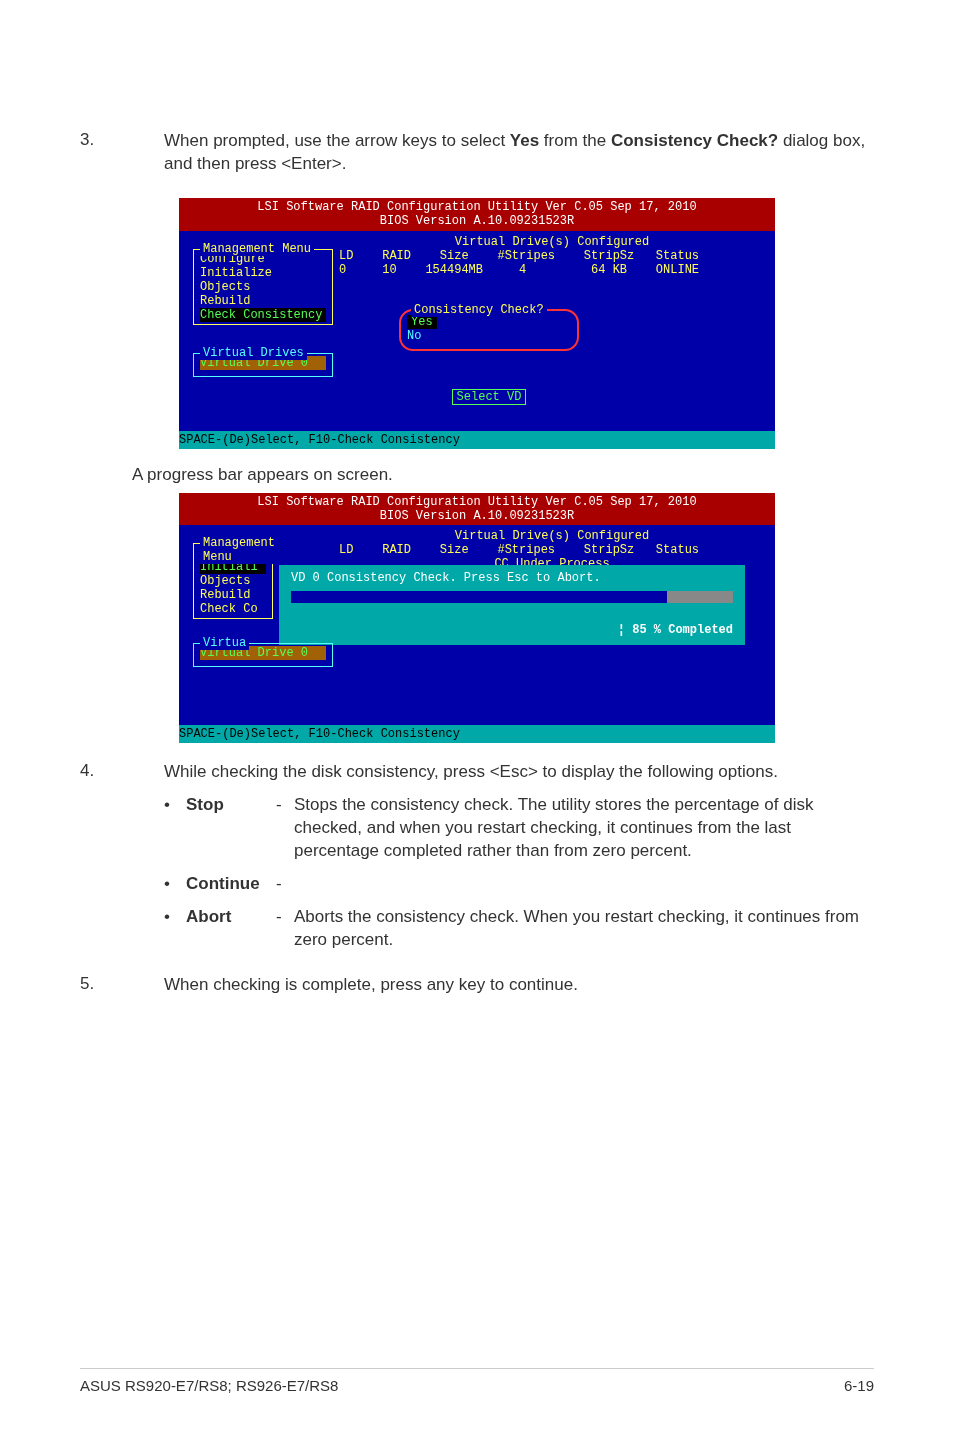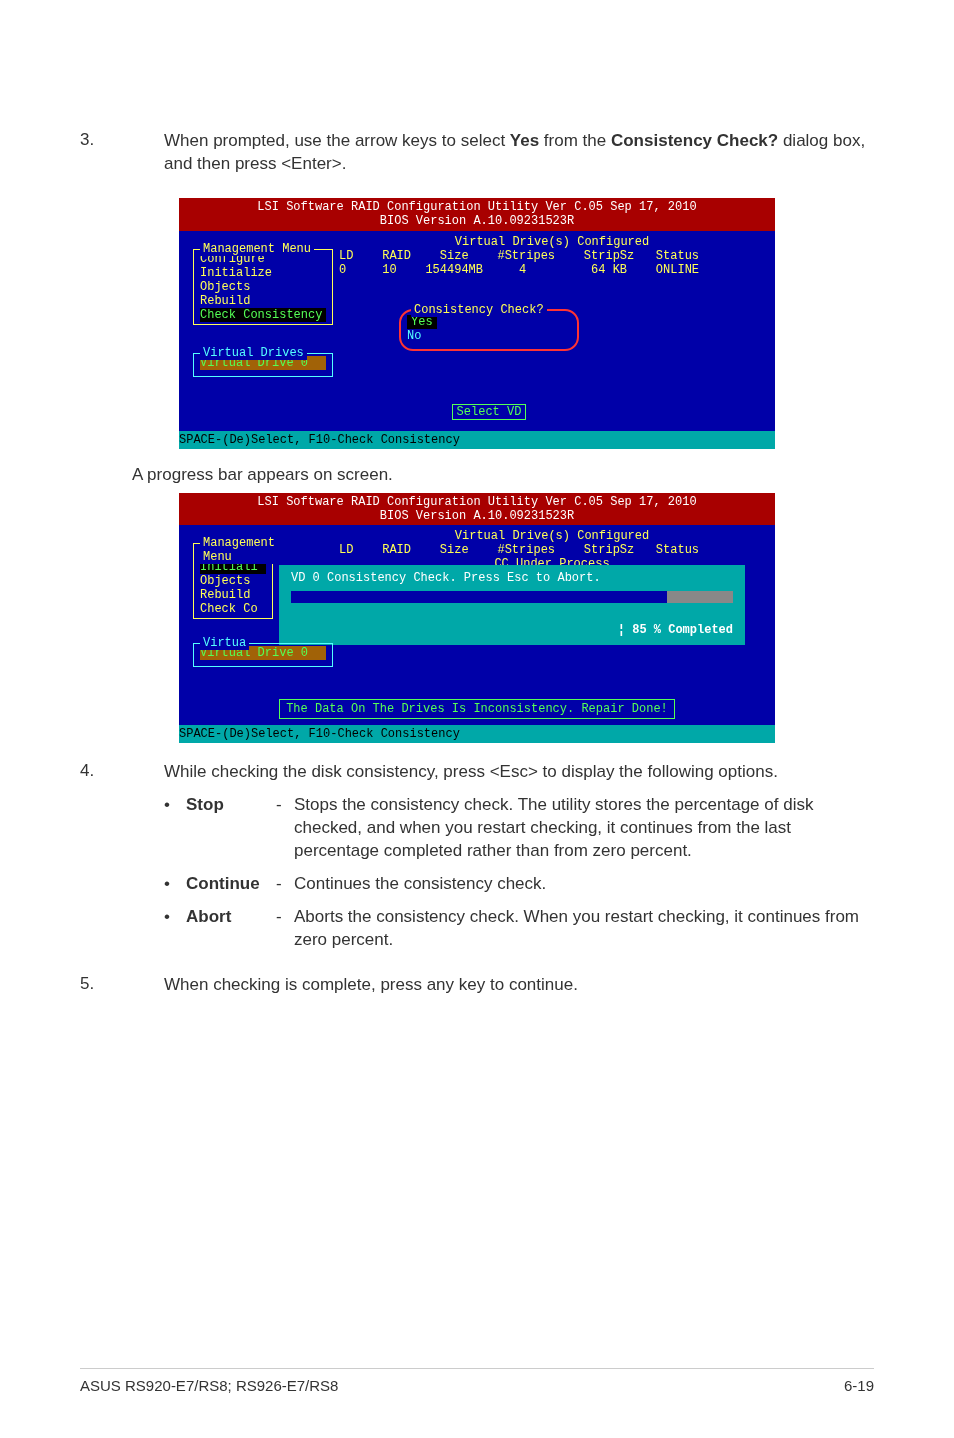--- a/index.html
+++ b/index.html
@@ -185,21 +185,21 @@
       <div class="title">Consistency Check?</div>
       <div><span class="cc-yes">Yes</span></div>
       <div class="cc-no">No</div>
     </div>
 
     <div class="vd-box">
       <div class="title">Virtual Drives</div>
       <div class="vd-sel">Virtual Drive 0</div>
     </div>
 
-    <div class="select-vd" style="position:absolute;bottom:5px;left:0;right:0;margin-left:24px;">
+    <div class="select-vd" style="position:absolute;bottom:20px;left:0;right:0;margin-left:24px;">
       <span class="green-box">Select VD</span>
     </div>
   </div>
   <div class="bios-footer">SPACE-(De)Select,    F10-Check Consistency</div>
 </div>
 
 <p style="margin: 6px 0 8px 52px;">A progress bar appears on screen.</p>
 
 <div class="bios">
   <div class="bios-header">
@@ -230,43 +230,39 @@
           </div>
         <div style="text-align:right;margin-top:20px;color:#fff;font-weight:bold;">¦ 85 % Completed</div>
       </div>
     </div>
 
     <div class="vd-box" style="top:118px;">
       <div class="title">Virtua</div>
       <div class="vd-sel">Virtual Drive 0</div>
     </div>
 
-    <div class="center" style="position:absolute;bottom:6px;left:0;right:0;">
-      <span class="repair-box">The Data On The Drives Is Inconsistency. Repair Done!</span>
-    </div>
   </div>
   <div class="bios-footer">SPACE-(De)Select,    F10-Check Consistency</div>
 </div>
 
 <div class="step" style="margin-top:18px;">
   <div class="step-num">4.</div>
   <div class="step-body">
     <p>While checking the disk consistency, press &lt;Esc&gt; to display the following options.</p>
     <div class="bullets" style="margin-left:0;">
       <div class="bullet-row">
         <div class="bullet-dot">•</div>
         <div class="bullet-label">Stop</div>
         <div class="bullet-dash">-</div>
         <div class="bullet-text">Stops the consistency check. The utility stores the percentage of disk checked, and when you restart checking, it continues from the last percentage completed rather than from zero percent.</div>
       </div>
       <div class="bullet-row">
         <div class="bullet-dot">•</div>
         <div class="bullet-label">Continue</div>
         <div class="bullet-dash">-</div>
-        <div class="bullet-text">Continues the consistency check.</div>
       </div>
       <div class="bullet-row">
         <div class="bullet-dot">•</div>
         <div class="bullet-label">Abort</div>
         <div class="bullet-dash">-</div>
         <div class="bullet-text">Aborts the consistency check. When you restart checking, it continues from zero percent.</div>
       </div>
     </div>
   </div>
 </div>

